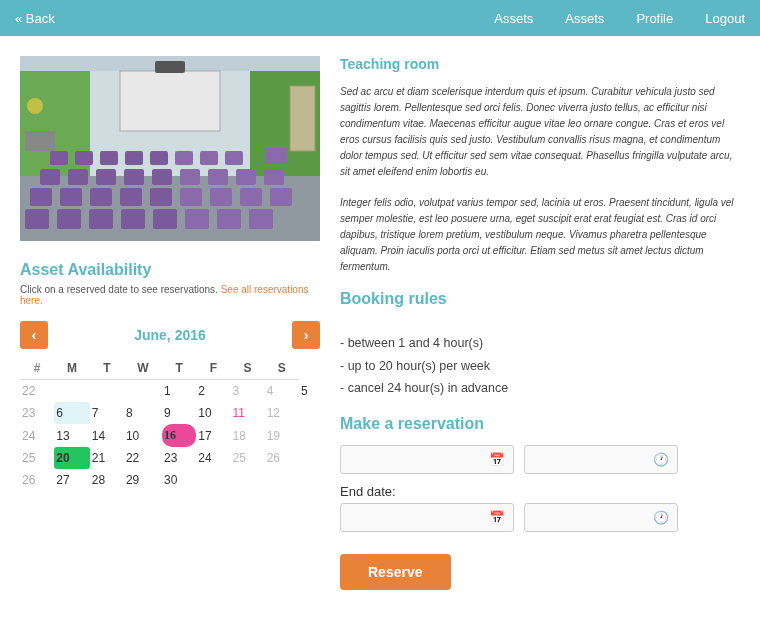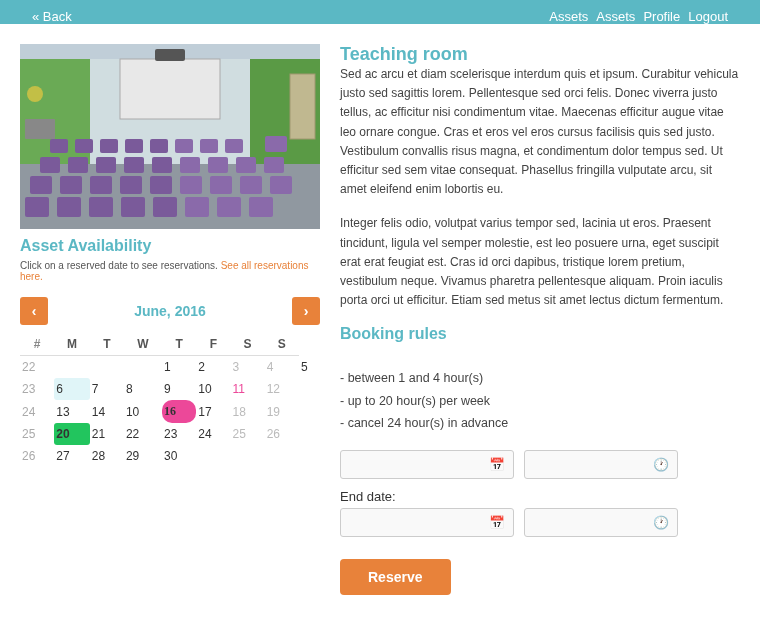--- a/index.html
+++ b/index.html
@@ -1,30 +1,30 @@
 <!DOCTYPE html>
 <html><head>
   <meta charset="utf-8">
   <style>
     * { box-sizing: border-box; margin: 0; padding: 0; }
     body { font-family: Arial, sans-serif; font-size: 13px; background: #fff; color: #333; width: 760px; }
 
     
-    .nav { background: #5bb8c4; display: flex; align-items: flex-end; justify-content: space-between; padding: 0 32px; height: 24px; }
+    .nav { background: #5bb8c4; display: flex; align-items: center; justify-content: space-between; padding: 0 15px; height: 36px; }
     .nav-left a { color: #fff; text-decoration: none; font-size: 13px; }
-    .nav-right { display: flex; gap: 8px; }
+    .nav-right { display: flex; gap: 32px; }
     .nav-right a { color: #fff; text-decoration: none; font-size: 13px; }
 
     
     .main { display: flex; padding: 20px 20px 20px 20px; gap: 20px; }
 
     
     .left-col { width: 300px; flex-shrink: 0; }
 
-    .availability-title { color: #5bb8c4; font-size: 16px; font-weight: bold; margin-top: 8px; }
+    .availability-title { color: #5bb8c4; font-size: 16px; font-weight: bold; margin-top: 20px; }
     .availability-text { font-size: 10px; margin-top: 5px; color: #555; }
     .availability-text a { color: #e8823a; text-decoration: none; }
 
     
     .calendar { margin-top: 15px; }
     .cal-header { display: flex; align-items: center; justify-content: space-between; margin-bottom: 8px; }
     .cal-nav-btn {
       background: #e8823a; border: none; color: #fff; width: 28px; height: 28px;
       border-radius: 3px; cursor: pointer; font-size: 14px; font-weight: bold;
       display: flex; align-items: center; justify-content: center;
@@ -32,22 +32,22 @@
     .cal-title { color: #5bb8c4; font-weight: bold; font-size: 14px; }
     .cal-table { width: 100%; border-collapse: collapse; font-size: 12px; }
     .cal-table th { text-align: center; padding: 4px; color: #555; font-weight: bold; border-bottom: 1px solid #ddd; }
     .cal-table th:first-child { color: #888; }
     .cal-table td { padding: 4px 2px; cursor: pointer; }
     .cal-table td:first-child { color: #aaa; }
     .cal-table td.today { background: #22c55e; border-radius: 3px; font-weight: bold; }
 
     
     .right-col { flex: 1; }
-    .room-title { color: #5bb8c4; font-size: 18px; font-weight: bold; }
-    .room-desc { font-size: 12px; line-height: 1.6; color: #444; margin-bottom: 15px; }
+    .room-title { color: #5bb8c4; font-size: 14px; font-weight: bold; margin-bottom: 12px; }
+    .room-desc { font-size: 10px; line-height: 1.6; color: #444; margin-bottom: 15px; font-style: italic; }
     .booking-title { color: #5bb8c4; font-size: 16px; font-weight: bold; }
     .booking-rules { font-size: 12.5px; line-height: 1.8; color: #444; margin-bottom: 15px; margin-top: 24px; }
     .reservation-title { color: #5bb8c4; font-size: 16px; font-weight: bold; margin-bottom: 12px; }
 
     .form-row { margin-bottom: 10px; }
     .form-label { font-size: 13px; margin-bottom: 4px; display: block; }
     .date-inputs { display: flex; gap: 10px; }
     .date-input-group { display: flex; align-items: center; border: 1px solid #ccc; border-radius: 3px; background: #f9f9f9; }
     .date-input-group input {
       border: none; background: transparent; padding: 6px 8px; font-size: 12px;
@@ -248,20 +248,21 @@
     <p class="room-desc">Sed ac arcu et diam scelerisque interdum quis et ipsum. Curabitur vehicula justo sed sagittis lorem. Pellentesque sed orci felis. Donec viverra justo tellus, ac efficitur nisi condimentum vitae. Maecenas efficitur augue vitae leo ornare congue. Cras et eros vel eros cursus facilisis quis sed justo. Vestibulum convallis risus magna, et condimentum dolor tempus sed. Ut efficitur sed sem vitae consequat. Phasellus fringilla vulputate arcu, sit amet eleifend enim lobortis eu.</p>
     <p class="room-desc">Integer felis odio, volutpat varius tempor sed, lacinia ut eros. Praesent tincidunt, ligula vel semper molestie, est leo posuere urna, eget suscipit erat erat feugiat est. Cras id orci dapibus, tristique lorem pretium, vestibulum neque. Vivamus pharetra pellentesque aliquam. Proin iaculis porta orci ut efficitur. Etiam sed metus sit amet lectus dictum fermentum.</p>
 
     <h2 class="booking-title">Booking rules</h2>
     <div class="booking-rules" id="booking-rules-list">
         <p>- between 1 and 4 hour(s)</p>
         <p>- up to 20 hour(s) per week</p>
         <p>- cancel 24 hour(s) in advance</p>
       </div>
 
+    <h2 class="reservation-title">Make a reservation</h2>
 
     <div class="form-row">
       <div class="date-inputs">
         <div class="date-input-group">
           <input type="text" placeholder="" style="">
           <span class="date-input-icon">📅</span>
         </div>
         <div class="time-input-group">
           <input type="text" placeholder="" style="">
           <span class="time-input-icon">🕐</span>

